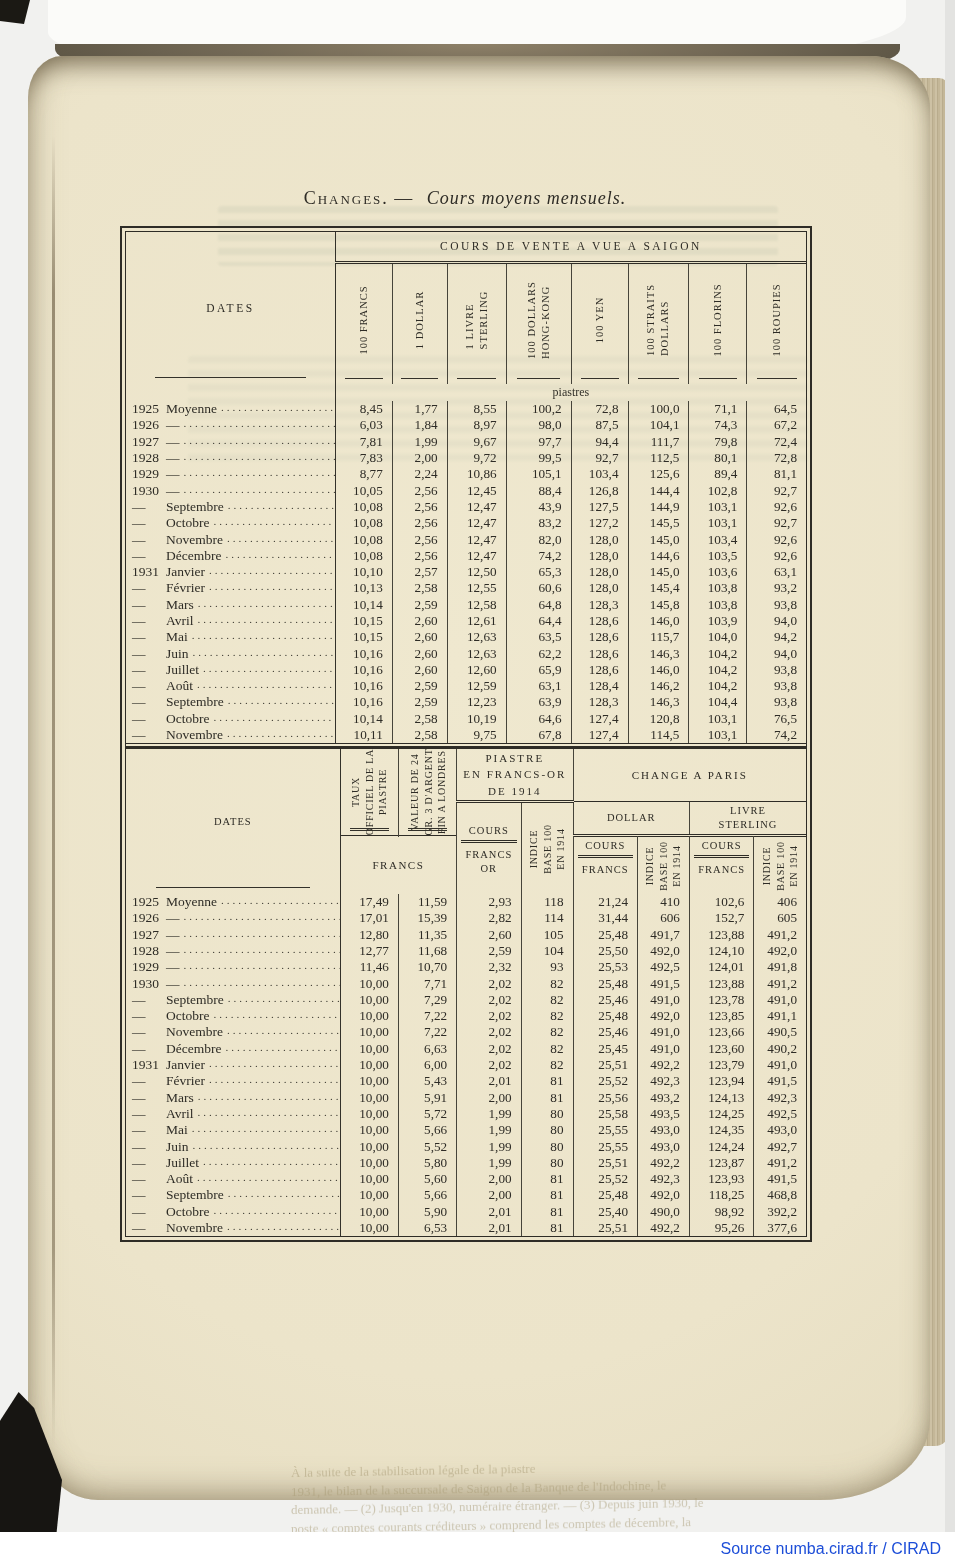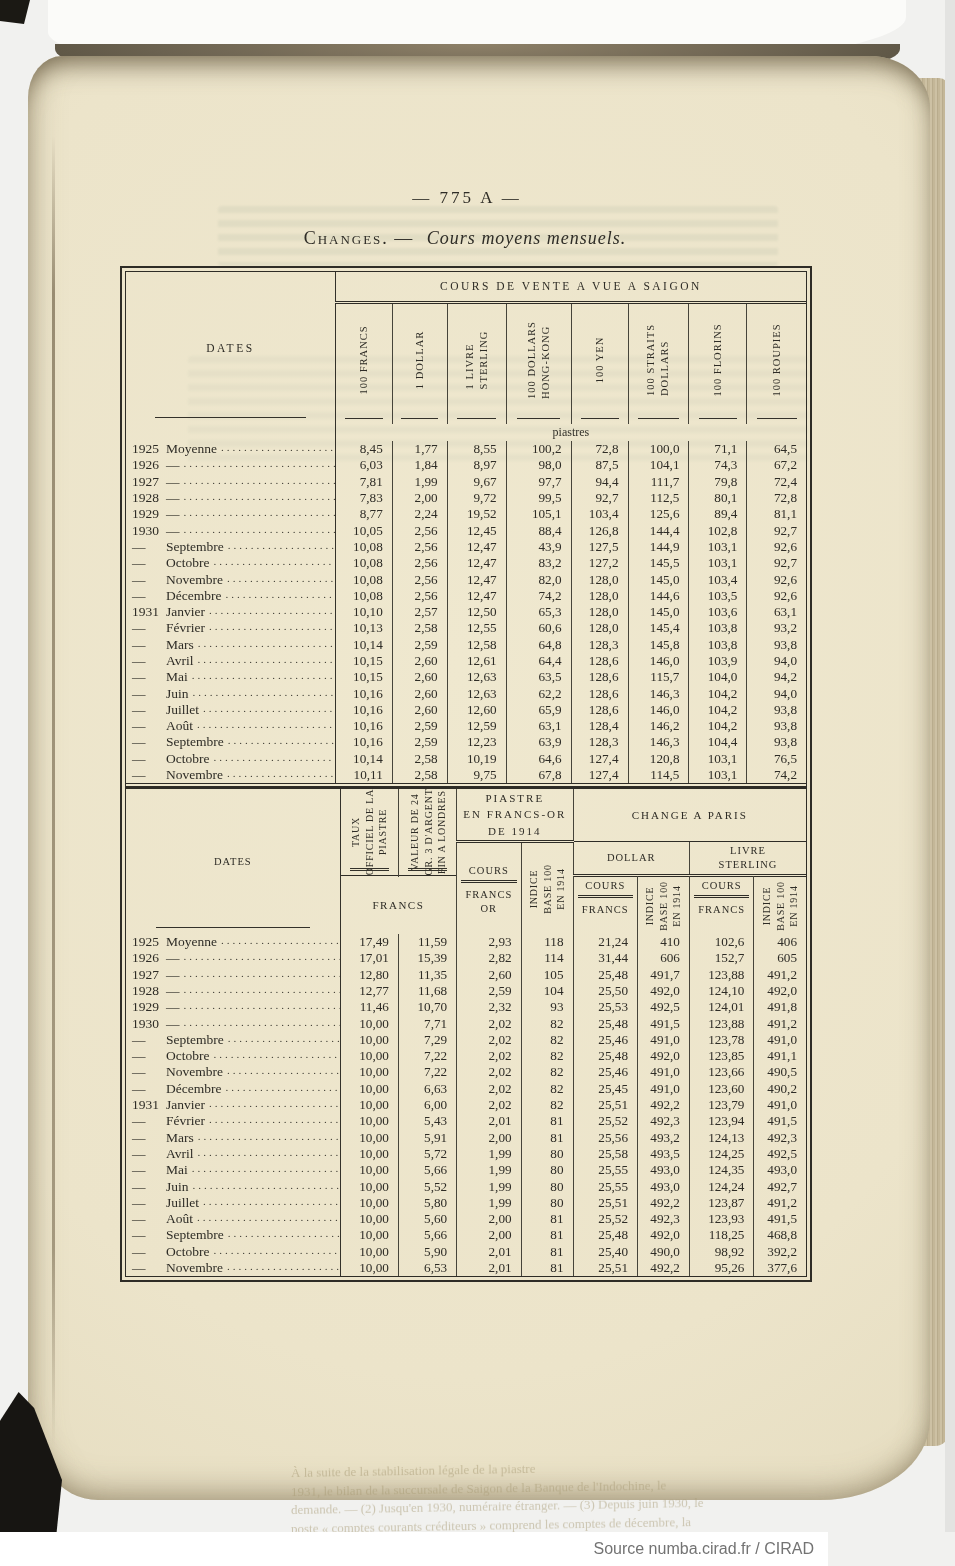--- a/index.html
+++ b/index.html
@@ -88,41 +88,40 @@
   .stack .u { display:block; padding-top:5px; white-space:pre-line; line-height:1.3; }
   .h-francs { border-top:1.2px solid #2e2c26; height:22px; font-size:11px !important; letter-spacing:1.5px !important; }
   .t2 .r1 th { height:54px; }
   .t2 .r3 th { height:58px; }
   .t2 .vh2 > span { position:absolute; left:50%; top:50%; transform:translate(-50%,-50%) rotate(-90deg);
                     white-space:pre; font-size:10px; letter-spacing:.8px; line-height:1.35; }
   .t2 .vh2 { position:relative; }
   .t2 .vtall::after { content:""; position:absolute; left:16%; right:16%; bottom:4px; border-bottom:3px double #33312a; }
 
   
-  .source-bar { position:absolute; left:0; bottom:0; width:828px; height:34px; background:#ffffff;
+  .source-bar { position:absolute; left:0; bottom:0; width:955px; height:34px; background:#ffffff;
                 display:flex; align-items:center; justify-content:flex-end; padding-right:14px;
-                font-family:"Liberation Sans","DejaVu Sans",sans-serif; font-size:16px; color:#737373; }
+                font-family:"Liberation Sans","DejaVu Sans",sans-serif; font-size:16px; color:#1d4ed8; }
 </style>
 </head>
 <body>
 
 <div class="sheet">
 
   <div class="prev-page-top"></div>
   <div class="page-gap"></div>
   <div class="fore-edge"></div>
   <div class="bg-right-strip"></div>
 
   <div class="page">
     <div class="gutter-line"></div>
     <div class="ghost-smudge gs1"></div>
     <div class="ghost-smudge gs2"></div>
 
     <div class="content">
-      <div class="pagenum">— 775 A —</div>
       <div class="doc-title"><span class="sc">Changes.</span><span> — </span><span class="it">Cours moyens mensuels.</span></div>
 
       <div class="frame">
 
         <table class="t1">
           <colgroup>
             <col style="width:206px">
               <col style="width:56px">
               <col style="width:54px">
               <col style="width:58px">
@@ -243,21 +242,21 @@
               <tr>
                 <td class="lblc">
                   <div class="row-lbl">
                     <span class="yr">1929</span>
                     <span class="mo">—</span>
                     <span class="dots"></span>
                   </div>
                 </td>
                 <td class="num bLs">8,77</td>
                 <td class="num bL">2,24</td>
-                <td class="num bL">19,52</td>
+                <td class="num bL">10,86</td>
                 <td class="num bL">105,1</td>
                 <td class="num bL">103,4</td>
                 <td class="num bL">125,6</td>
                 <td class="num bL">89,4</td>
                 <td class="num bL">81,1</td>
               </tr>
               <tr>
                 <td class="lblc">
                   <div class="row-lbl">
                     <span class="yr">1930</span>

